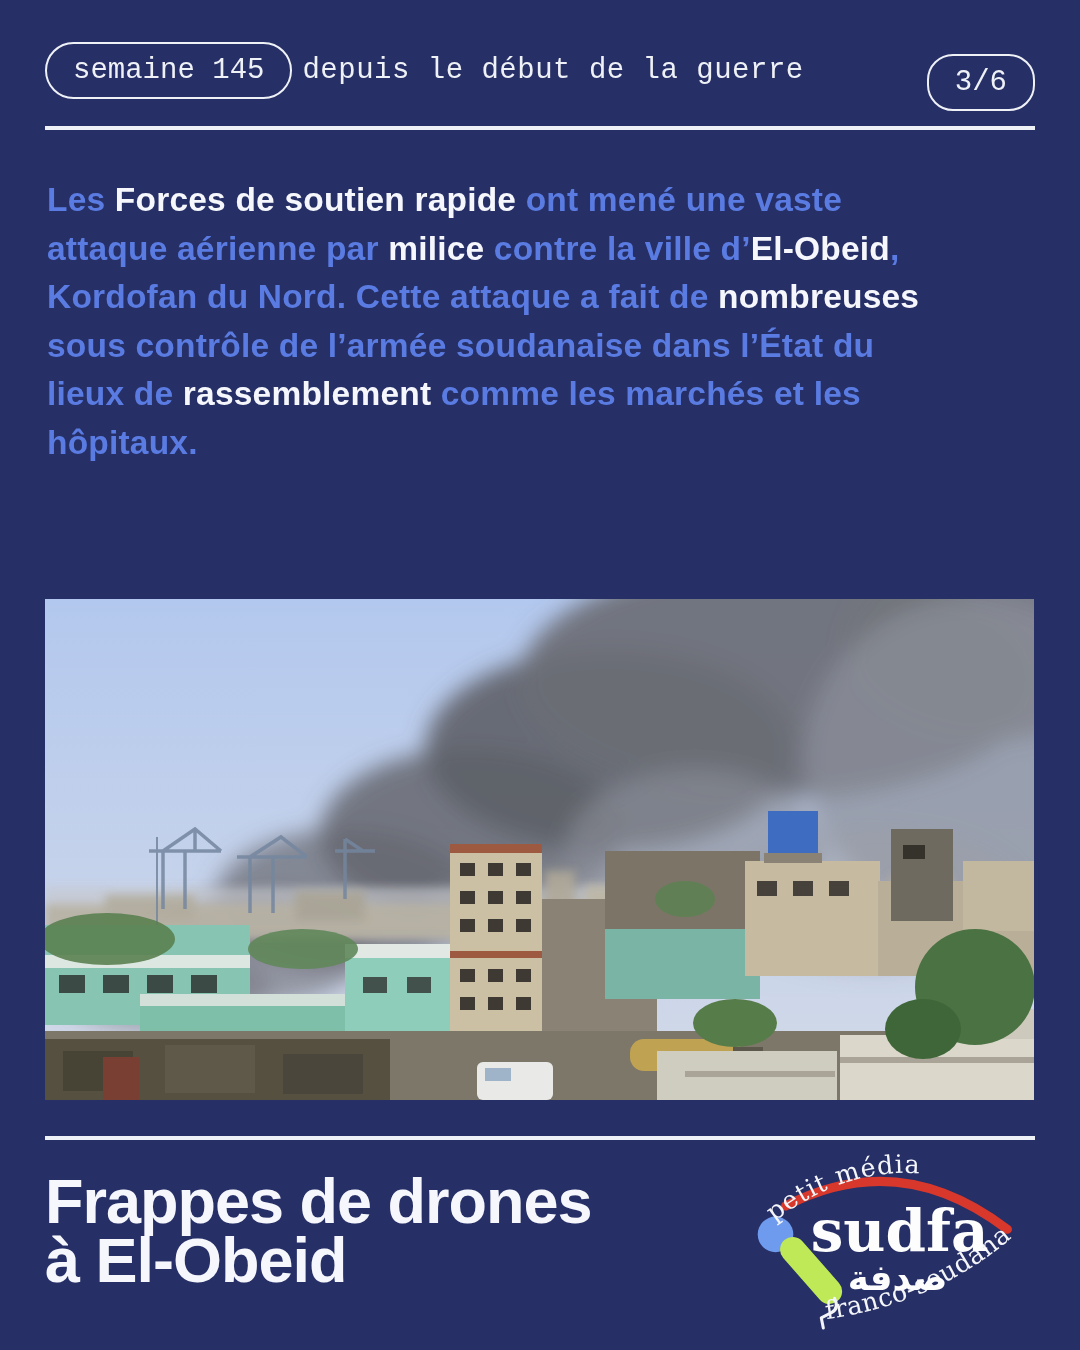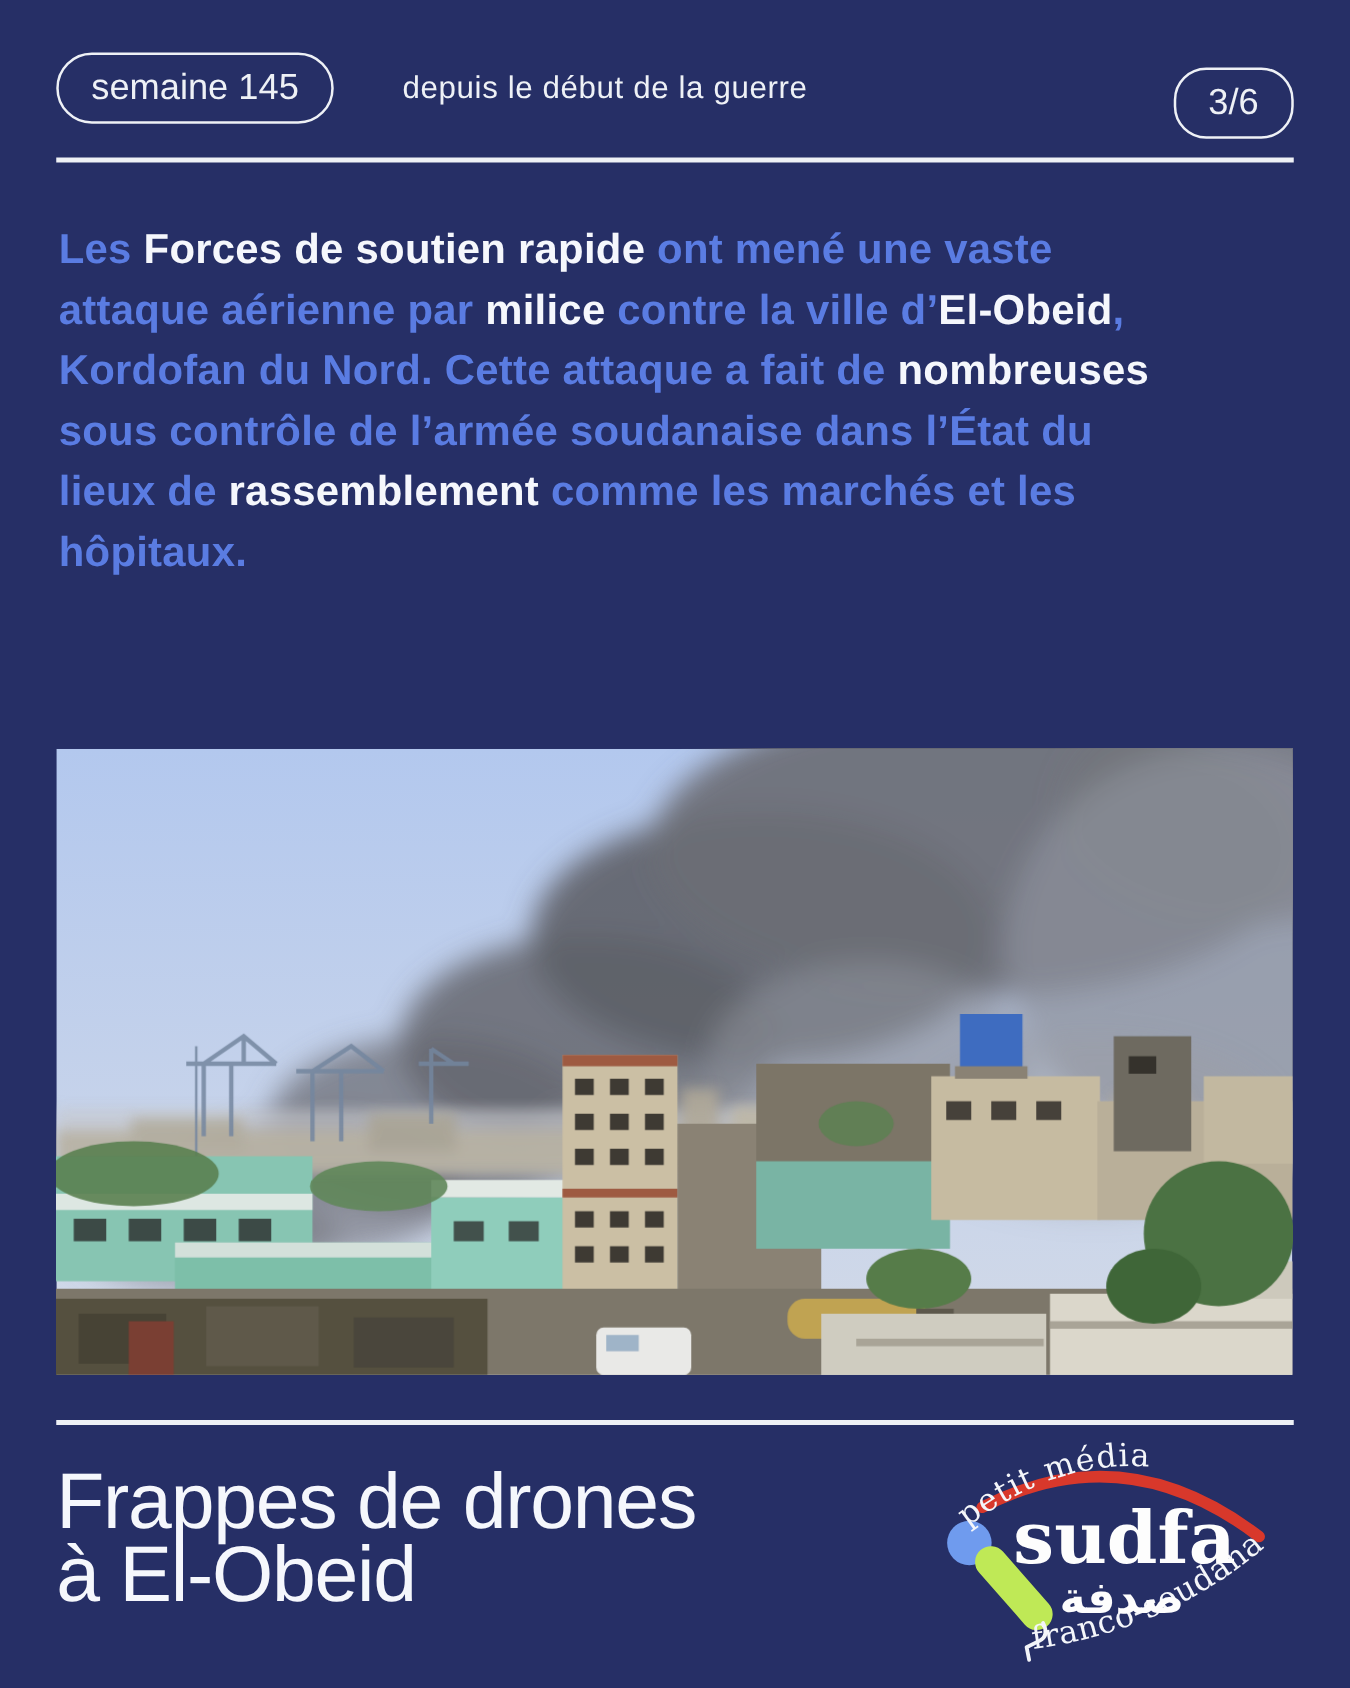--- a/index.html
+++ b/index.html
@@ -9,27 +9,27 @@
   *{margin:0;padding:0;box-sizing:border-box;}
   html,body{width:1080px;height:1350px;}
   body{
     position:relative;background:var(--bg);overflow:hidden;
     font-family:"Liberation Sans",sans-serif;
   }
   
   .header{
     position:absolute;left:45px;top:40px;width:990px;height:60px;
     display:flex;align-items:center;
-    font-family:Liberation Sans, sans-serif;color:var(--line);gap:31px;
+    font-family:Liberation Mono, monospace;color:var(--line);
   }
   .pill{
     border:2.5px solid var(--line);border-radius:32px;
     padding:10px 26px;font-size:29px;white-space:nowrap;
   }
-  .header-sub{font-size:25px;margin-left:24px;letter-spacing:.5px;}
+  .header-sub{font-size:29px;margin-left:10px;letter-spacing:.5px;}
   .page-pill{
     margin-left:auto;border:2.5px solid var(--line);border-radius:26px;
     padding:10px 26px;font-size:29px;margin-top:24px;
   }
   .rule{position:absolute;left:45px;width:990px;height:4px;background:var(--line);}
   .rule-top{top:126px;}
   .rule-bottom{top:1136px;}
   
   .paragraph{
     position:absolute;left:47px;top:176px;width:985px;
@@ -40,21 +40,21 @@
   .paragraph .em{color:var(--text-white);}
   
   .photo{
     position:absolute;left:45px;top:599px;width:989px;height:501px;
     overflow:hidden;
   }
   .photo svg{display:block;}
   
   .footer-title{
     position:absolute;left:45px;top:1172px;width:660px;
-    font-size:63px;font-weight:400;line-height:59px;letter-spacing:-1px;
+    font-size:63px;font-weight:700;line-height:59px;letter-spacing:-1px;
     color:var(--text-white);
   }
   .logo{position:absolute;left:745px;top:1142px;width:300px;height:200px;}
   .logo svg{display:block;width:100%;height:100%;overflow:visible;}
 </style>
 </head>
 <body>
 
 <div class="header">
   <span class="pill">semaine 145</span>

